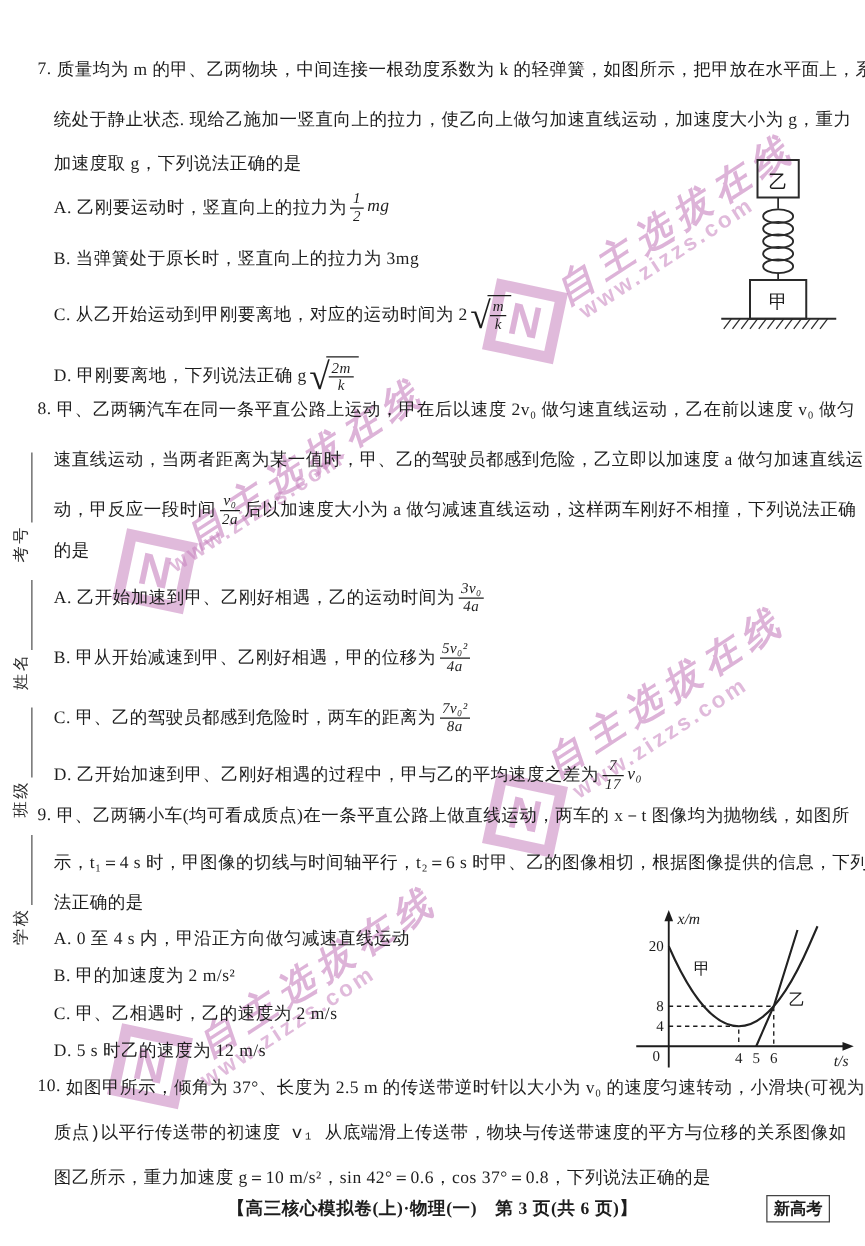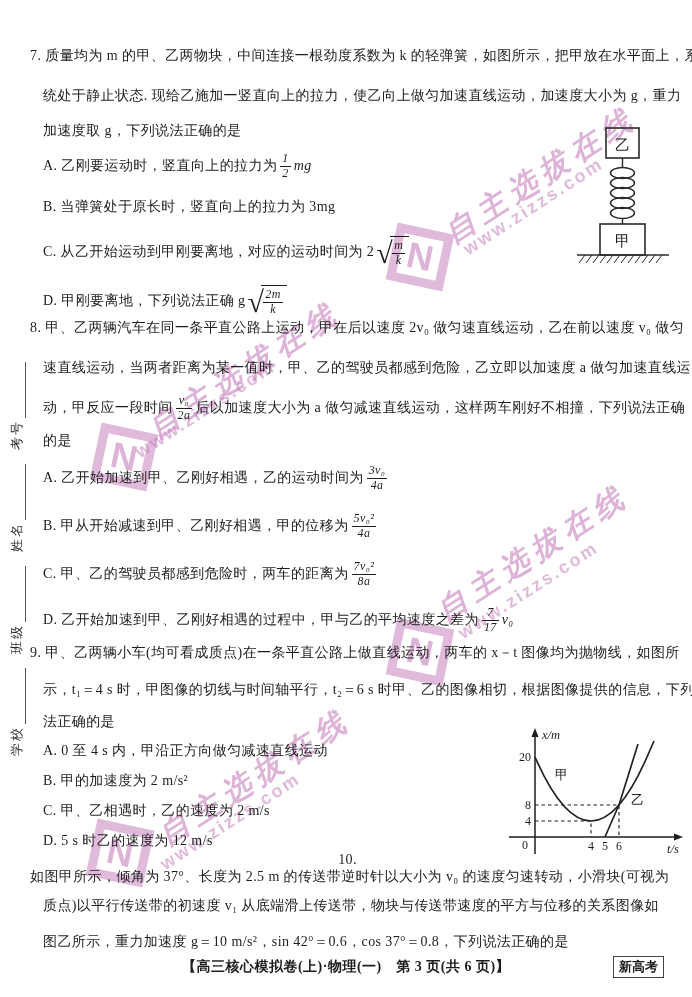--- a/index.html
+++ b/index.html
@@ -249,24 +249,24 @@
 
       <path d="M40,35 Q96,163 152,35 L159,19" fill="none" stroke="#222" stroke-width="1.7"></path>
 
       <path d="M110,115 Q116,101 124,83 Q134,51 143,22" fill="none" stroke="#222" stroke-width="1.7"></path>
       <text x="60" y="57" font-size="13">甲</text>
       <text x="136" y="82" font-size="13">乙</text>
     </svg>
   </div>
 
   <div class="q" style="top:852px;">
-    <div class="qline" style="height:36px;flex-direction:column;">
+    <div class="qline" style="height:36px;">
       <span class="qnum">10.</span>
       <span>如图甲所示，倾角为 37°、长度为 2.5 m 的传送带逆时针以大小为 v₀ 的速度匀速转动，小滑块(可视为</span>
     </div>
-    <div class="qline c" style="height:36px;">质点)以平行传送带的初速度 v₁ 从底端滑上传送带，物块与传送带速度的平方与位移的关系图像如</div>
+    <div class="qline c" style="height:36px;font-family:Liberation Mono, monospace;">质点)以平行传送带的初速度 v₁ 从底端滑上传送带，物块与传送带速度的平方与位移的关系图像如</div>
     <div class="qline c" style="height:36px;">图乙所示，重力加速度 g＝10 m/s²，sin 42°＝0.6，cos 37°＝0.8，下列说法正确的是</div>
   </div>
 
   <div class="footer">【高三核心模拟卷(上)·物理(一)　第 3 页(共 6 页)】</div>
   <div class="badge">新高考</div>
 
 </div>
 
 </body></html>

